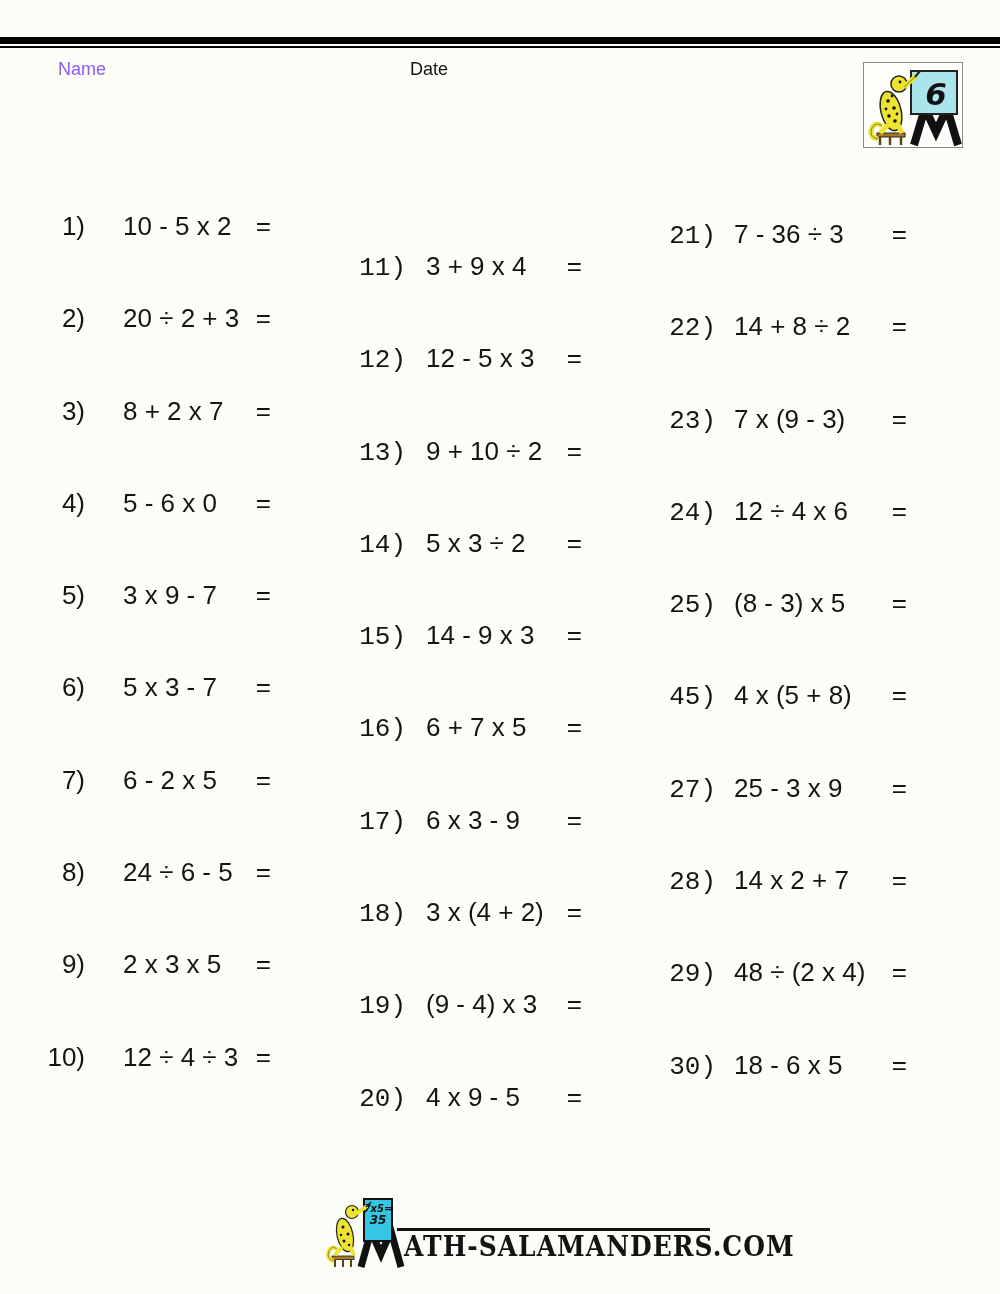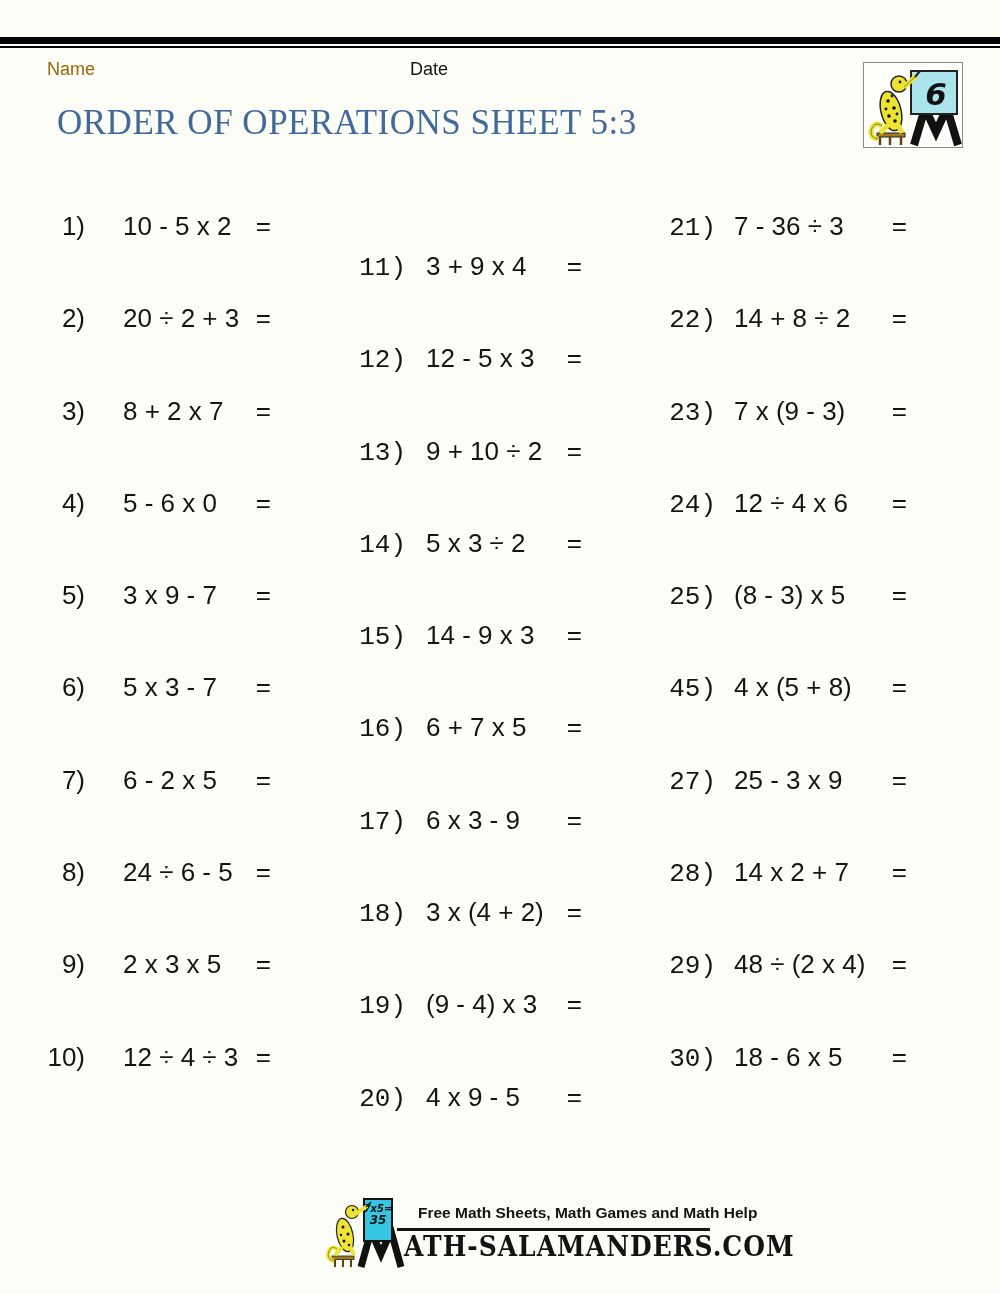--- a/index.html
+++ b/index.html
@@ -5,21 +5,21 @@
   * { margin:0; padding:0; box-sizing:border-box; }
   html,body { background:#ffffff; }
   .page {
     position:relative; width:1000px; height:1294px;
     background:#FDFDF8; overflow:hidden;
     font-family:"Liberation Sans", sans-serif; color:#161616;
   }
   .rule-thick { position:absolute; left:0; top:37px; width:1000px; height:7px; background:#050505; }
   .rule-thin  { position:absolute; left:0; top:46px; width:1000px; height:2px; background:#050505; }
 
-  .name-label { position:absolute; left:47px;  top:59px; font-size:18px; color:#a16207; }
+  .name-label { position:absolute; left:58px;  top:59px; font-size:18px; color:#8b5cf6; }
   .date-label { position:absolute; left:410px; top:59px; font-size:18px; color:#141414; }
 
   .grade-badge {
     position:absolute; left:863px; top:62px; width:100px; height:86px;
     border:1px solid #8a8a8a; background:#FEFEFB;
   }
 
   .title {
     position:absolute; left:57px; top:103px;
     font-family:"Liberation Serif", serif; font-size:35px;
@@ -34,21 +34,21 @@
   .col-0 { left:45px;  width:226px; }
   .col-1 { left:358px; width:224px; }
   .col-2 { left:668px; width:239px; }
 
   .problem { display:flex; align-items:baseline; height:92.3px; font-size:26px; line-height:31px; color:#141414; }
   .pnum  { text-align:right; white-space:nowrap; }
   .col-0 .pnum { width:40px; }
   .col-1 .pnum, .col-2 .pnum { width:48px;font-family:Liberation Mono, monospace; }
   .pexpr { flex:1; margin-left:38px; white-space:nowrap; }
   .col-1 .pexpr { margin-left:20px;margin-top:40px; }
-  .col-2 .pexpr { margin-left:18px; }
+  .col-2 .pexpr { margin-left:18px;margin-top:8px; }
   .peq { white-space:nowrap; }
 
   .footer-logo { position:absolute; left:324px; top:1197px; }
   .footer-tagline {
     position:absolute; left:418px; top:1204px;
     font-size:15.5px; font-weight:bold; color:#131313; white-space:nowrap;
   }
   .footer-rule { position:absolute; left:397px; top:1228px; width:313px; height:3px; background:#131313; }
   .footer-site {
     position:absolute; left:404px; top:1231px;
@@ -100,21 +100,20 @@
         <circle cx="25" cy="53" r="1.8" fill="#111"></circle>
         <circle cx="31" cy="58" r="1.8" fill="#111"></circle>
         <circle cx="22" cy="46" r="1.4" fill="#111"></circle>
         <circle cx="33" cy="51" r="1.4" fill="#111"></circle>
         <circle cx="36" cy="19" r="1.4" fill="#111"></circle>
         <circle cx="28" cy="33" r="1.4" fill="#111"></circle>
       </g>
     </svg>
   </div>
 
-  <div class="title">ORDER OF OPERATIONS SHEET 5:3</div>
 
   <div class="col col-0">
       <div class="problem">
         <span class="pnum">1)</span>
         <span class="pexpr">10 - 5 x 2</span>
         <span class="peq">=</span>
       </div>
       <div class="problem">
         <span class="pnum">2)</span>
         <span class="pexpr">20 ÷ 2 + 3</span>
@@ -291,17 +290,16 @@
         <path d="M26 49 L30 58" stroke="#EDE431" stroke-width="4"></path>
         <circle cx="19" cy="30" r="1.5" fill="#111"></circle>
         <circle cx="24" cy="37" r="1.5" fill="#111"></circle>
         <circle cx="20" cy="44" r="1.5" fill="#111"></circle>
         <circle cx="25" cy="48" r="1.2" fill="#111"></circle>
         <circle cx="17" cy="38" r="1.2" fill="#111"></circle>
         <circle cx="29" cy="13" r="1.2" fill="#111"></circle>
       </g>
     </svg>
   </div>
-  <div class="footer-tagline">Free Math Sheets, Math Games and Math Help</div>
   <div class="footer-rule"></div>
   <div class="footer-site">ATH-SALAMANDERS.COM</div>
 
 </div>
 
 </body></html>

